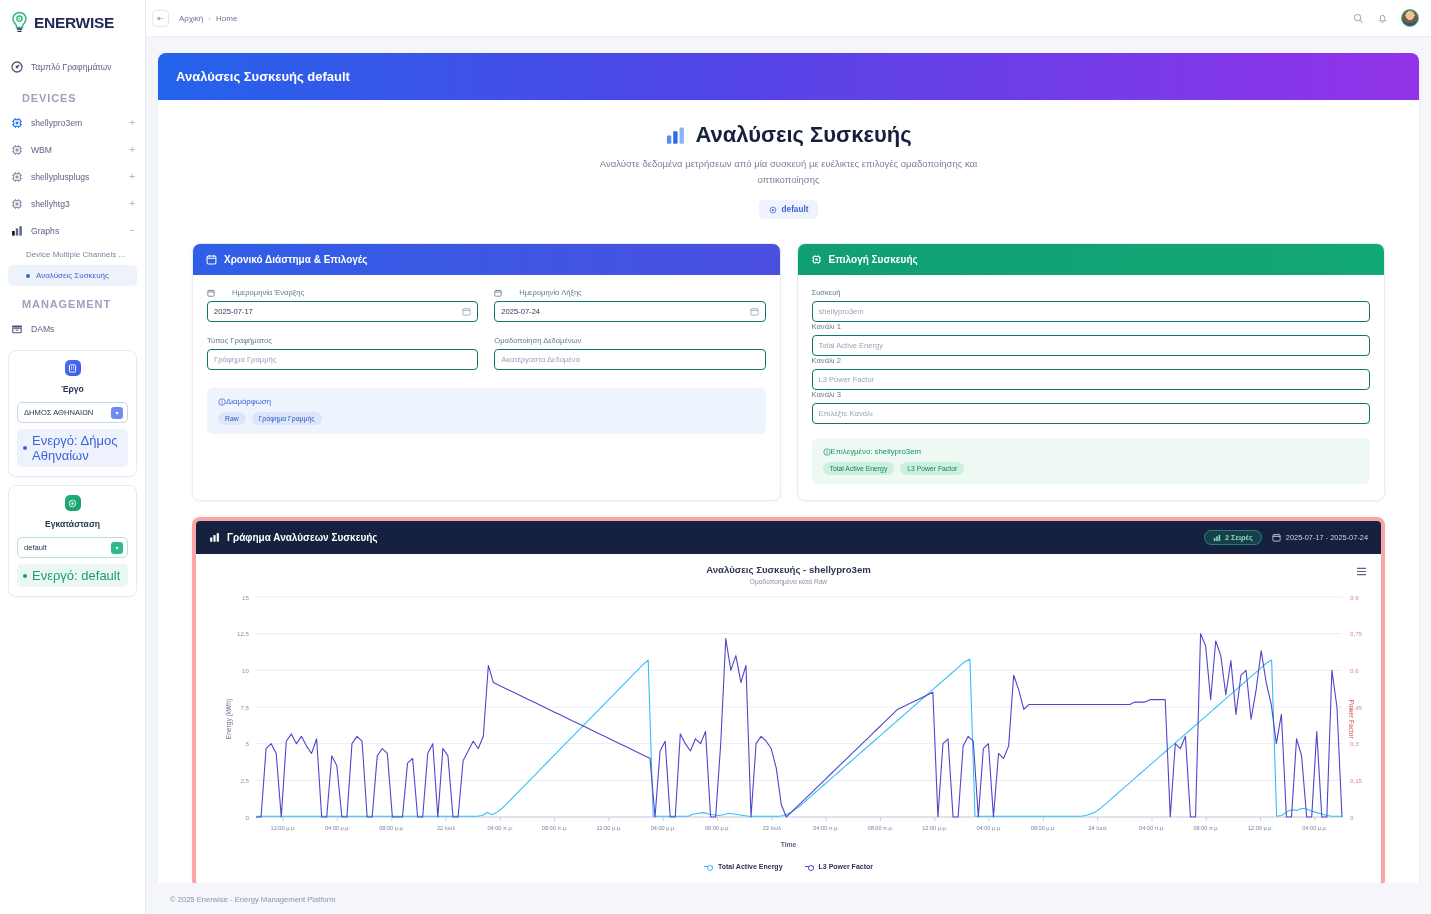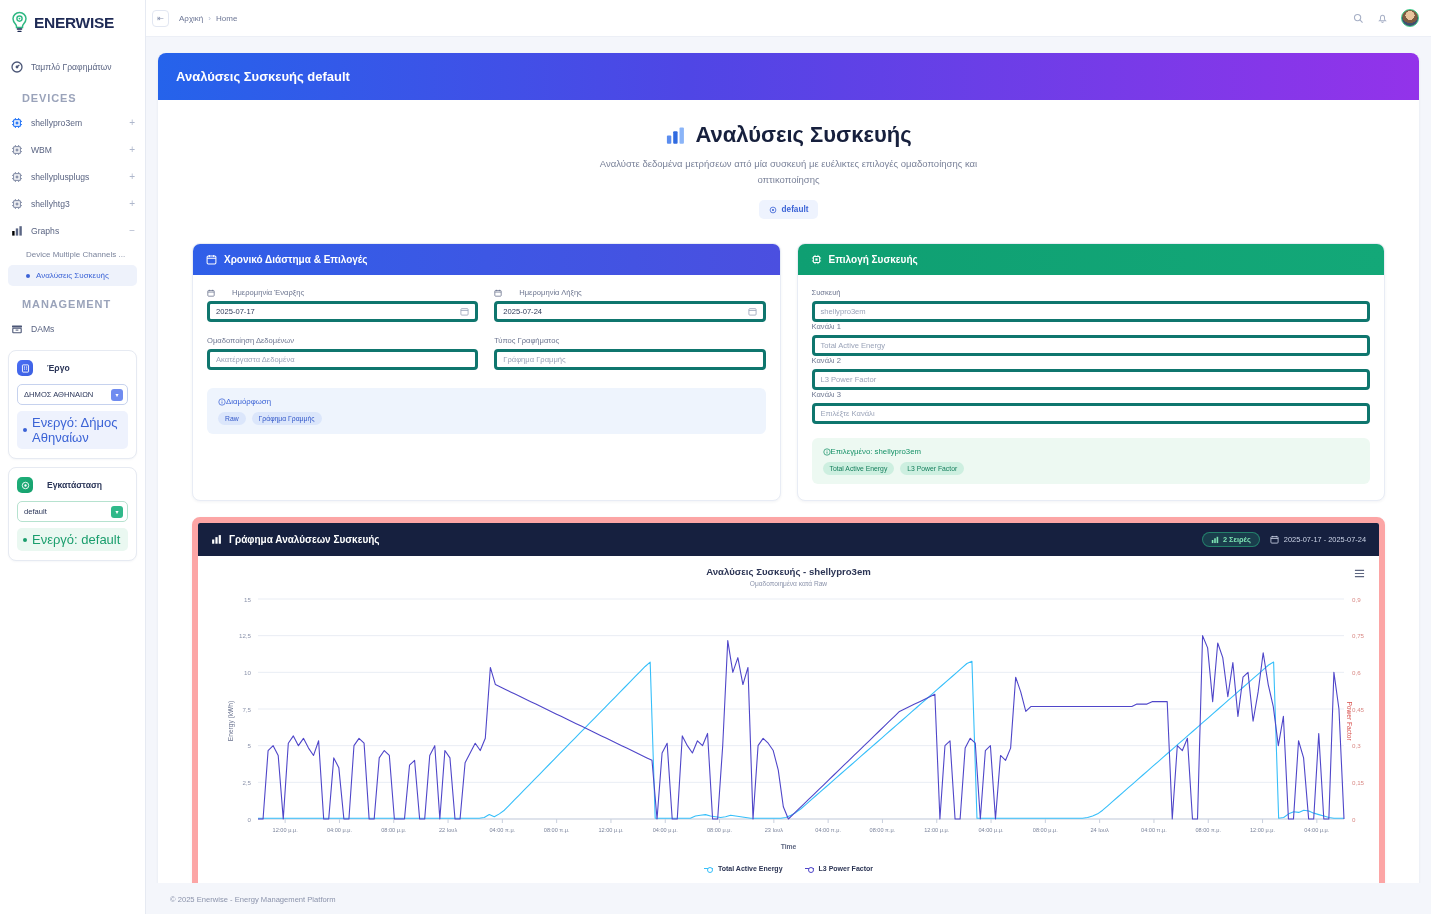--- a/index.html
+++ b/index.html
@@ -49,21 +49,21 @@
     margin: 0 8px; padding-left: 18px;
     display: flex; align-items: center; gap: 6px;
   }
   .dot { width: 4px; height: 4px; border-radius: 50%; background: #3b63d6; flex: 0 0 4px; }
 
   .card-box {
     margin: 8px 8px 0 8px; border: 1px solid #e6eaf2; border-radius: 8px;
     background: #fff; padding: 9px 8px 9px 8px;
     box-shadow: 0 1px 2px rgba(25,40,90,0.04);
   }
-  .card-head { display: flex; align-items: center; gap: 14px; margin-bottom: 8px; }
+  .card-head { display: flex; align-items: center; gap: 8px; margin-bottom: 8px; flex-direction: column; }
   .card-badge {
     width: 16px; height: 16px; border-radius: 5px; display: flex;
     align-items: center; justify-content: center; color: #fff; font-size: 9px;
     flex: 0 0 16px;
   }
   .card-badge.blue { background: linear-gradient(135deg,#4a6ef5,#3b5fe0); }
   .card-badge.green { background: linear-gradient(135deg,#1fb07a,#16a06d); }
   .card-title { font-size: 8.6px; font-weight: 700; color: #2a3558; }
 
   .mini-select {
@@ -144,21 +144,21 @@
   .panel-body { padding: 13px 14px 16px 14px; }
 
   .row2 { display: flex; gap: 16px; }
   .field { flex: 1; min-width: 0; }
   .field + .field { margin-top: 0; }
   .flabel {
     font-size: 7.6px; color: #6d7governed; color: #6d7690; margin-bottom: 4px;
     display: flex; align-items: center; gap: 17px;
   }
   .input {
-    width: 100%; height: 21px; border: 3px solid #0f766e; border-radius: 4px;
+    width: 100%; height: 21px; border: 1px solid #0f766e; border-radius: 4px;
     background: #fff; display: flex; align-items: center; padding: 0 6px;
     font-size: 7.6px; color: #2f3a58; cursor: text;
   }
   .input.placeholder { color: #9aa3b8; }
   .input .calico { margin-left: auto; color: #9aa3b8; font-size: 8px; }
   .mt12 { margin-top: 12px; }
   .mt14 { margin-top: 14px; }
 
   .info-box {
     margin-top: 18px; background: #eef4fd; border-radius: 6px; padding: 9px 11px;
@@ -166,21 +166,21 @@
   .info-box.green { background: #edf9f2; }
   .info-title { font-size: 7.8px; color: #3b63d6; display: flex; align-items: center; }
   .info-title.green { color: #159167; }
   .tags { display: flex; gap: 6px; margin-top: 6px; }
   .tag { font-size: 6.8px; padding: 3px 7px; border-radius: 10px; background: #dbe6fb; color: #3257c9; }
   .tag.green { background: #cdefe0; color: #157f5c; }
 
   
   .chart-card {
     margin: 16px 0 0 0; background: #fff; border-radius: 8px; overflow: hidden;
-    border: 6px solid #fca5a5; box-shadow: 0 1px 3px rgba(30,45,90,0.06);
+    border: 4px solid #fca5a5; box-shadow: 0 1px 3px rgba(30,45,90,0.06);
   }
   .chart-head {
     background: #16203f; color: #fff; padding: 9px 13px;
     display: flex; align-items: center; gap: 7px; font-size: 10px; font-weight: 700;
   }
   .chart-head-right { margin-left: auto; display: flex; align-items: center; gap: 10px; }
   .series-pill {
     background: rgba(46,196,139,0.18); color: #7ee3b4; border: 1px solid rgba(46,196,139,0.5);
     border-radius: 10px; padding: 2px 8px; font-size: 7.4px; font-weight: 600;
     display: flex; align-items: center; gap: 4px;
@@ -481,29 +481,29 @@
                           <rect x="1.2" y="2.2" width="9.6" height="8.6" rx="1.2" fill="none" stroke="currentColor" stroke-width="1.1"></rect>
                           <path d="M1.2 4.6h9.6" stroke="currentColor" stroke-width="1.1"></path>
                         </svg>
                     </span>
                   </div>
                 </div>
               </div>
 
               <div class="row2 mt14">
                 <div class="field">
+                  <div class="flabel">Τύπος Γραφήματος</div>
+                  <div class="input placeholder">
+                    <span>Γράφημα Γραμμής</span>
+                  </div>
+                </div>
+                <div class="field">
                   <div class="flabel">Ομαδοποίηση Δεδομένων</div>
                   <div class="input placeholder">
                     <span>Ακατέργαστα Δεδομένα</span>
-                  </div>
-                </div>
-                <div class="field">
-                  <div class="flabel">Τύπος Γραφήματος</div>
-                  <div class="input placeholder">
-                    <span>Γράφημα Γραμμής</span>
                   </div>
                 </div>
               </div>
 
               <div class="info-box">
                 <div class="info-title">
                   <span>
                     <svg width="8" height="8" viewBox="0 0 12 12">
                         <circle cx="6" cy="6" r="4.8" fill="none" stroke="currentColor" stroke-width="1.1"></circle>
                         <path d="M6 5.2v3.2" stroke="currentColor" stroke-width="1.2"></path>

